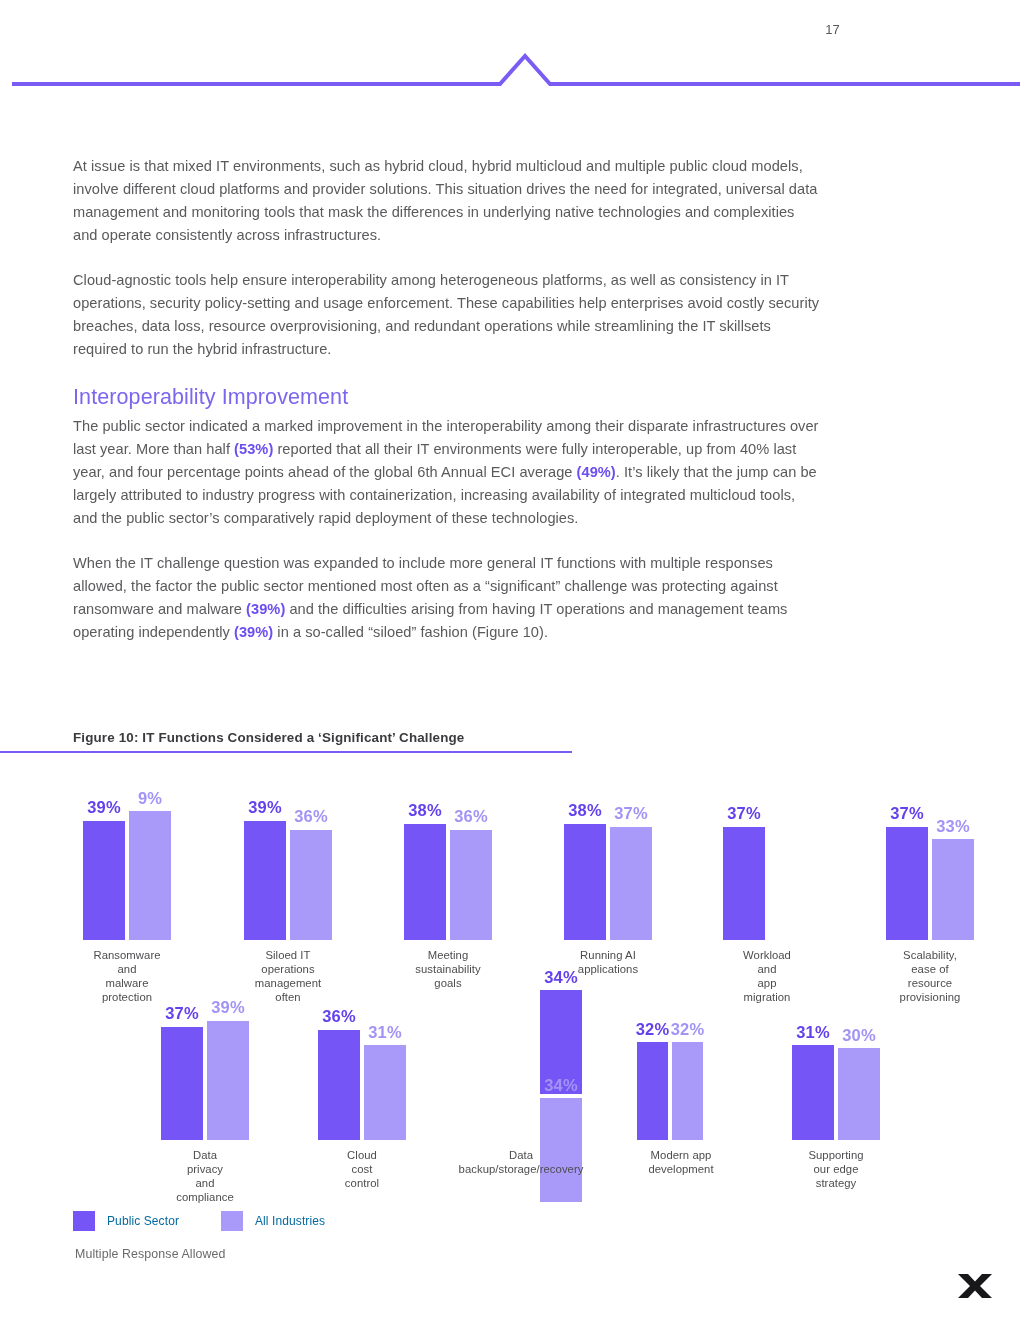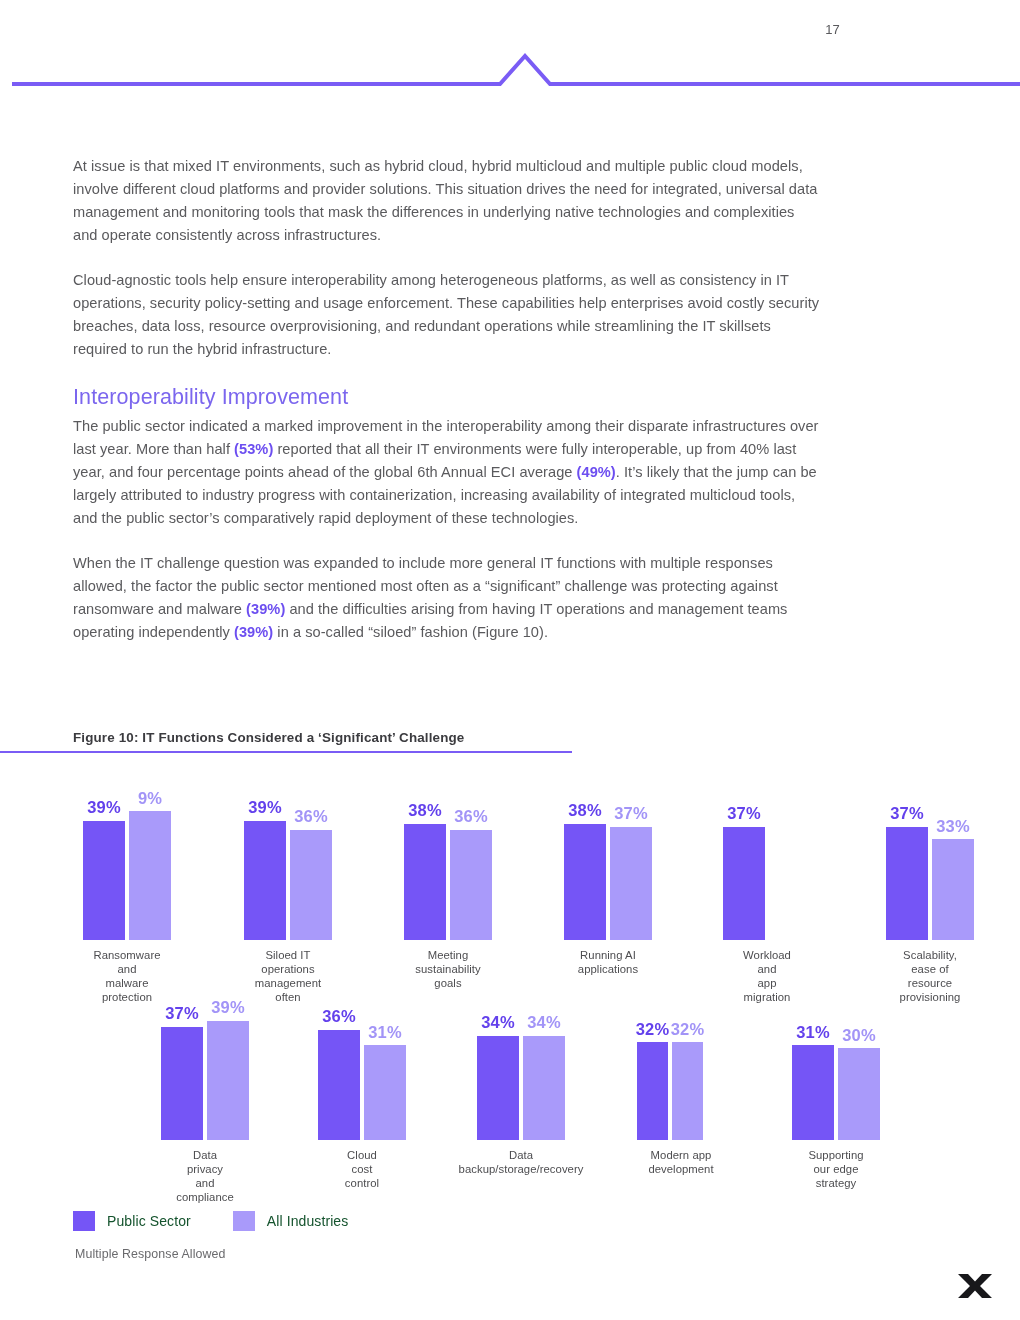--- a/index.html
+++ b/index.html
@@ -181,22 +181,22 @@
     align-items: center;
     gap: 12px;
   }
   .legend-swatch {
     width: 22px;
     height: 20px;
   }
   .legend-swatch.primary { background: #7555f6; }
   .legend-swatch.secondary { background: #a99afa; }
   .legend-label {
-    font-size: 14px;
-    color: #14532d;
+    font-size: 12px;
+    color: #0369a1;
     letter-spacing: 0.1px;
   }
   #footnote {
     position: absolute;
     left: 75px;
     top: 1247px;
     font-size: 12.4px;
     color: #6a6a6d;
     letter-spacing: 0.1px;
   }
@@ -335,21 +335,21 @@
             <div class="bar primary" style="height: 110.16px;"></div>
           </div>
           <div class="bar-col" style="width: 42px; height: 150px;">
             <div class="bar-value secondary" style="bottom: 94.86px;">31%</div>
             <div class="bar secondary" style="height: 94.86px;"></div>
           </div>
         </div>
         <div class="group-label">Cloud cost control</div>
       </div>
       <div class="bar-group" style="left: 477px; width: 88px; height: 150px;">
-        <div class="bars" style="width: 105px; height: 150px;">
+        <div class="bars" style="width: 105px; height: 150px; flex-direction: column;">
           <div class="bar-col" style="width: 42px; height: 150px;">
             <div class="bar-value primary" style="bottom: 104.04px;">34%</div>
             <div class="bar primary" style="height: 104.04px;"></div>
           </div>
           <div class="bar-col" style="width: 42px; height: 150px;">
             <div class="bar-value secondary" style="bottom: 104.04px;">34%</div>
             <div class="bar secondary" style="height: 104.04px;"></div>
           </div>
         </div>
         <div class="group-label">Data backup/storage/recovery</div>

